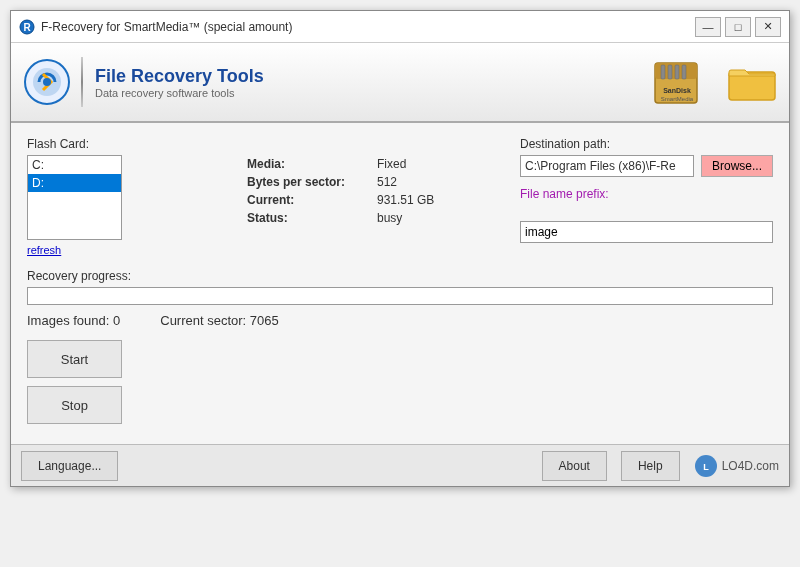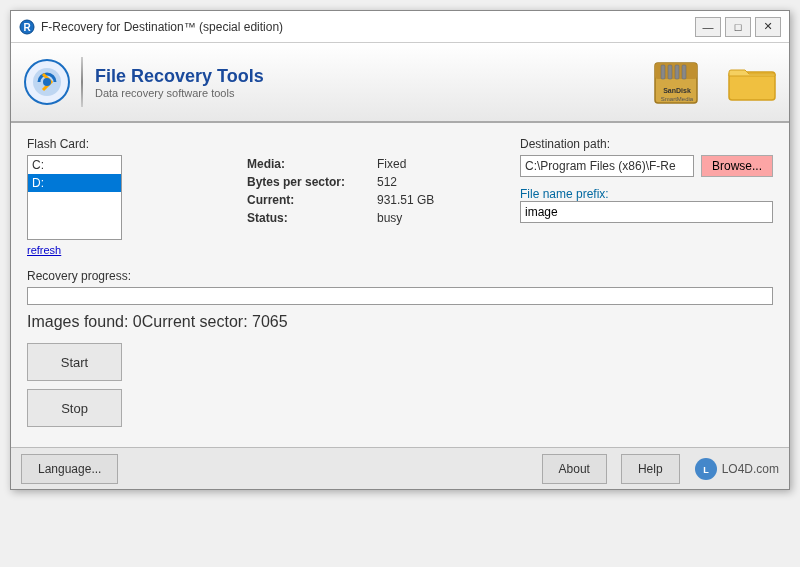--- a/index.html
+++ b/index.html
@@ -194,22 +194,22 @@
     .browse-btn {
       padding: 2px 10px;
       height: 22px;
       background: #fca5a5;
       border: 1px solid #aaa;
       cursor: pointer;
       font-size: 12px;
     }
     .prefix-label {
       font-size: 12px;
-      color: #0369a1;
-      margin-bottom: 0;
+      color: #a21caf;
+      margin-bottom: 20px;
     }
     .prefix-input {
       width: 100%;
       height: 22px;
       border: 1px solid #999;
       background: #fff;
       padding: 2px 4px;
       font-size: 12px;
     }
 
@@ -231,22 +231,23 @@
     }
     .progress-bar-fill {
       height: 100%;
       background: #0078d7;
       width: 0%;
     }
 
     
     .stats-row {
       display: flex;
+      gap: 40px;
       margin-bottom: 12px;
-      font-size: 16px;
+      font-size: 13px;
       color: #333;
     }
 
     
     .buttons-row {
       display: flex;
       align-items: flex-start;
       gap: 8px;
       margin-bottom: 10px;
       flex-direction: column;
@@ -318,21 +319,21 @@
 
 <div class="window-frame">
 
   <div class="title-bar">
     <div class="title-bar-icon">
       <svg width="16" height="16" viewBox="0 0 16 16">
         <circle cx="8" cy="8" r="7" fill="#1a6ec2" stroke="#0a4a8c" stroke-width="1"></circle>
         <text x="8" y="12" text-anchor="middle" font-size="10" fill="white" font-weight="bold">R</text>
       </svg>
     </div>
-    <span class="title-bar-text">F-Recovery for Destination™ (special edition)</span>
+    <span class="title-bar-text">F-Recovery for SmartMedia™ (special amount)</span>
     <div class="title-bar-controls">
       <button class="title-btn">—</button>
       <button class="title-btn">□</button>
       <button class="title-btn close">✕</button>
     </div>
   </div>
 
   <div class="header-banner">
     <div class="header-logo">
 

